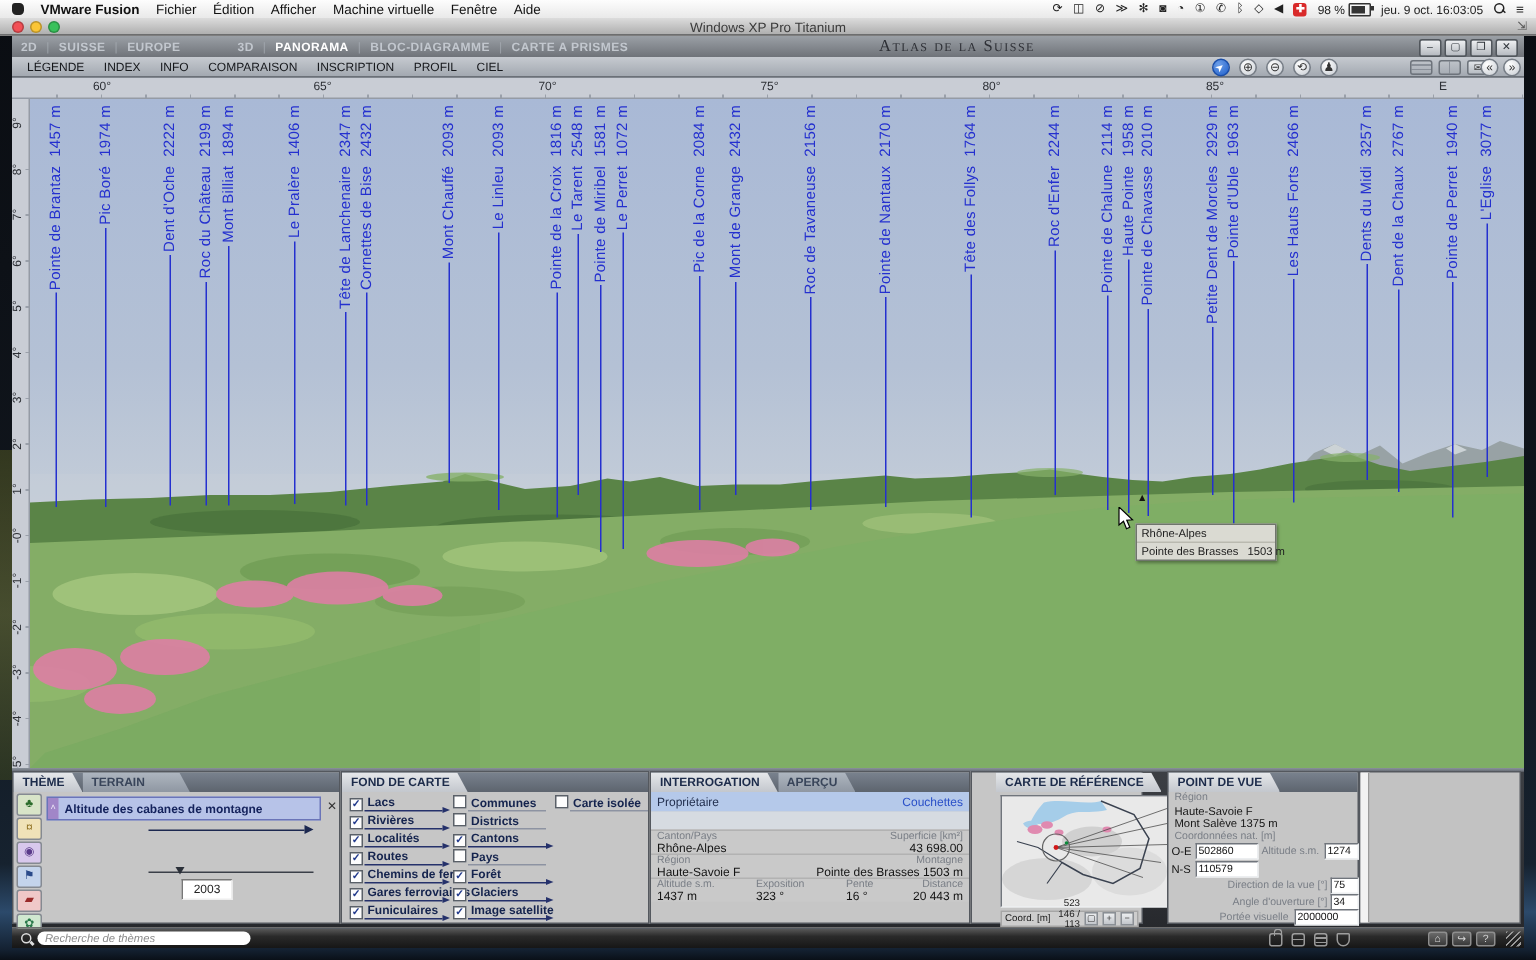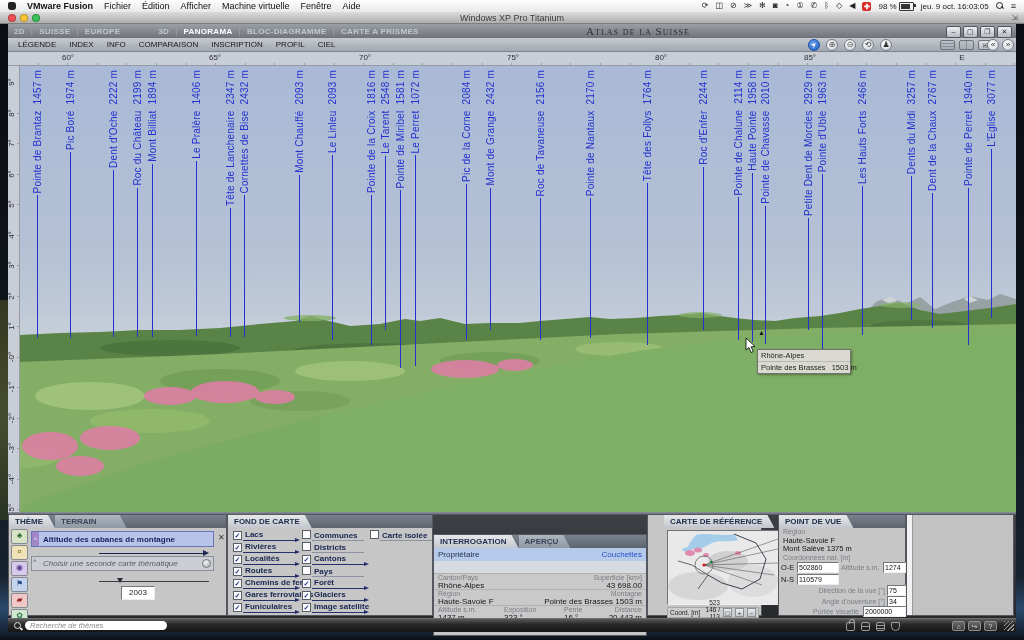--- a/index.html
+++ b/index.html
@@ -130,21 +130,21 @@
   #panel-fond{left:219px;width:206px;}
   .bm-item{position:absolute;height:12px;white-space:nowrap;}
   .bm-item .cb{display:inline-block;width:7px;height:7px;background:#fdfdfd;border:1px solid #5a6068;vertical-align:-1px;
     font-size:7px;line-height:7px;text-align:center;color:#223a8c;font-weight:bold;}
   .bm-item .lbl{margin-left:3px;font-size:8px;font-weight:bold;color:#15244e;}
   .bm-item .track{position:absolute;left:10px;top:10px;width:52px;height:1px;background:#25316b;}
   .bm-item .track.dim{background:#8d93a2;}
   .bm-item .ah{position:absolute;left:62px;top:8px;width:0;height:0;border-left:5px solid #25316b;border-top:2.5px solid transparent;border-bottom:2.5px solid transparent;}
 
   
-  #panel-inter{left:425px;width:214px;margin-top:20px;}
+  #panel-inter{left:425px;width:214px;}
   .irow{height:13px;background:#b5c9ea;display:flex;justify-content:space-between;padding:0 4px;line-height:13px;}
   .irow .l{color:#23304f;} .irow .r{color:#2a50c8;}
   #inter-gap{height:12px;background:#d6dbe1;}
   .isec{height:15px;padding:0 4px;border-top:1px solid #b2b2b2;position:relative;background:#c9c9c9;}
   .ilab{position:absolute;top:0;font-size:7px;color:#797e86;line-height:8px;}
   .ival{position:absolute;top:7px;font-size:8px;color:#141414;line-height:9px;white-space:nowrap;}
   .ra{text-align:right;}
 
   
   #panel-ref{left:639px;width:115px;padding-left:16px;}
@@ -518,25 +518,20 @@
           </div>
         <div id="theme-sel">
           <span class="edge">˄</span>
           <span class="txt">Altitude des cabanes de montagne</span>
         </div>
         <span id="theme-close">✕</span>
         <div class="hslider" style="left:90px;top:22px;width:110px;">
           <span class="track"></span>
             <span class="ah"></span>
         </div>
-        <div id="theme-combo">
-          <span class="edge">˄</span>
-          <span class="txt">Choisir une seconde carte thématique</span>
-          <span class="knob"></span>
-        </div>
         <div id="year-slider">
           <span class="track"></span>
             <span class="thumb"></span>
         </div>
         <div id="year-box">2003</div>
       </div>
     </div>
 
     <div class="panel" id="panel-fond">
       <div class="ptabs">

